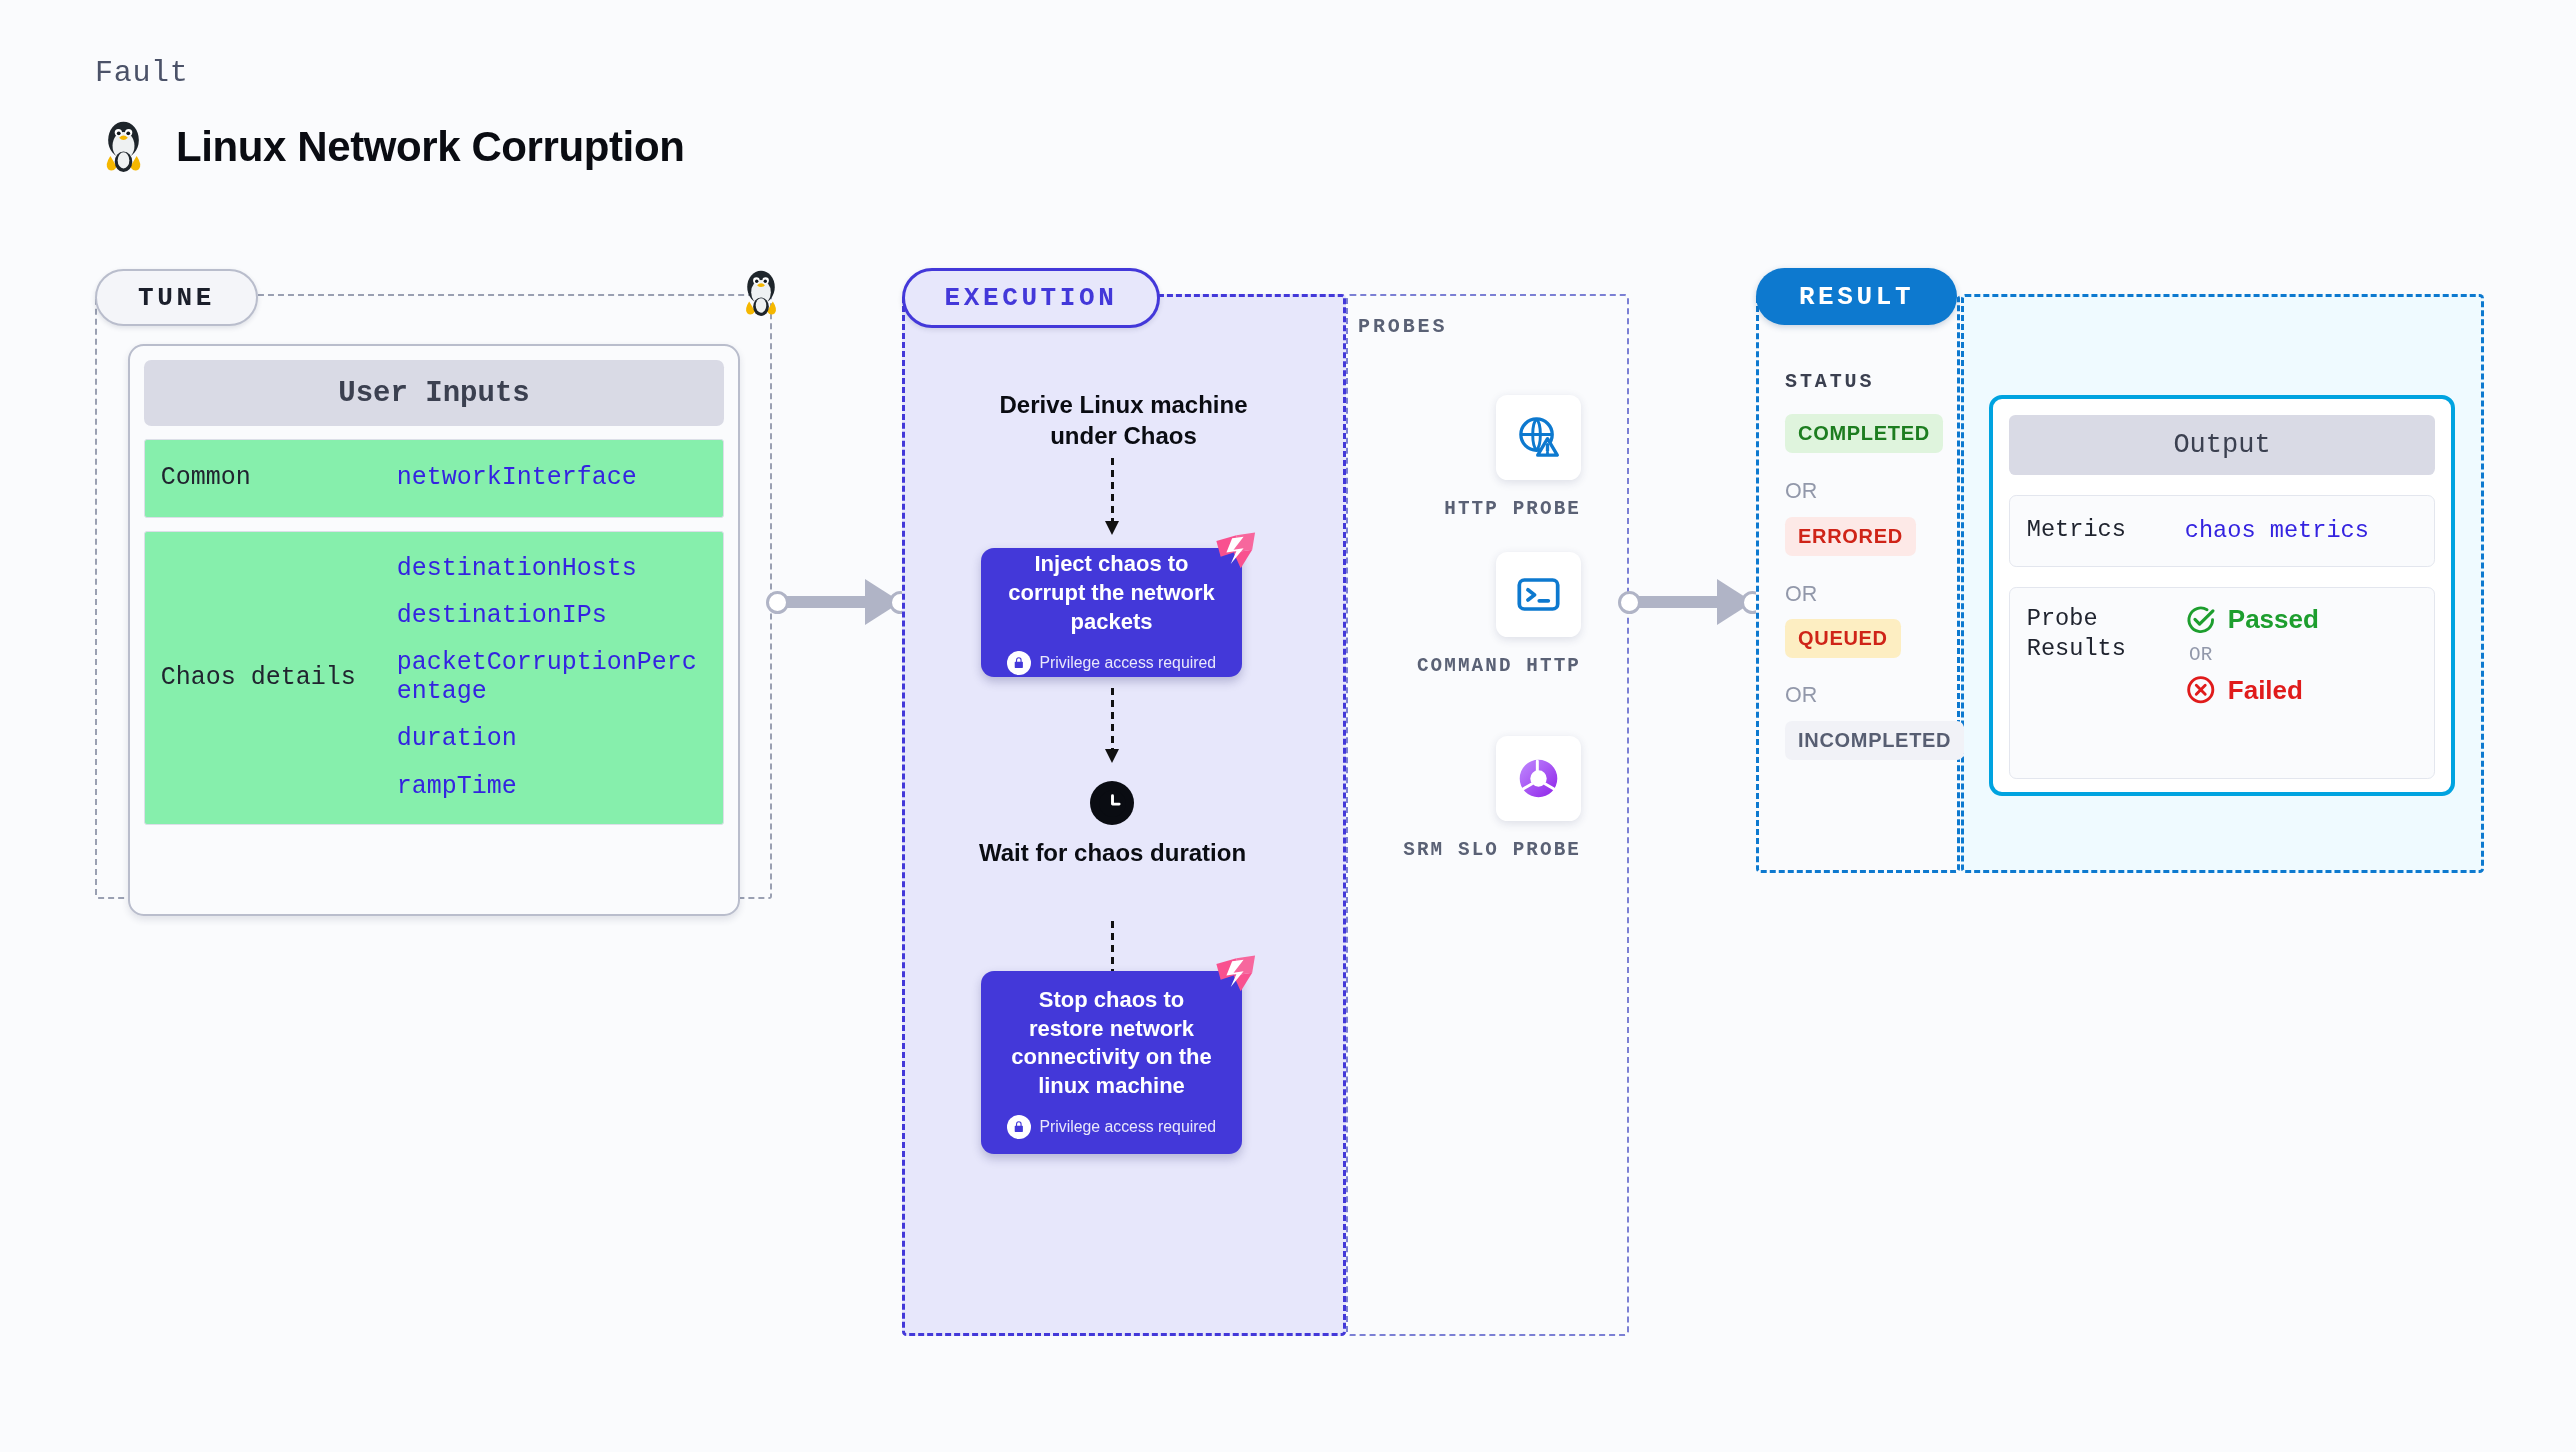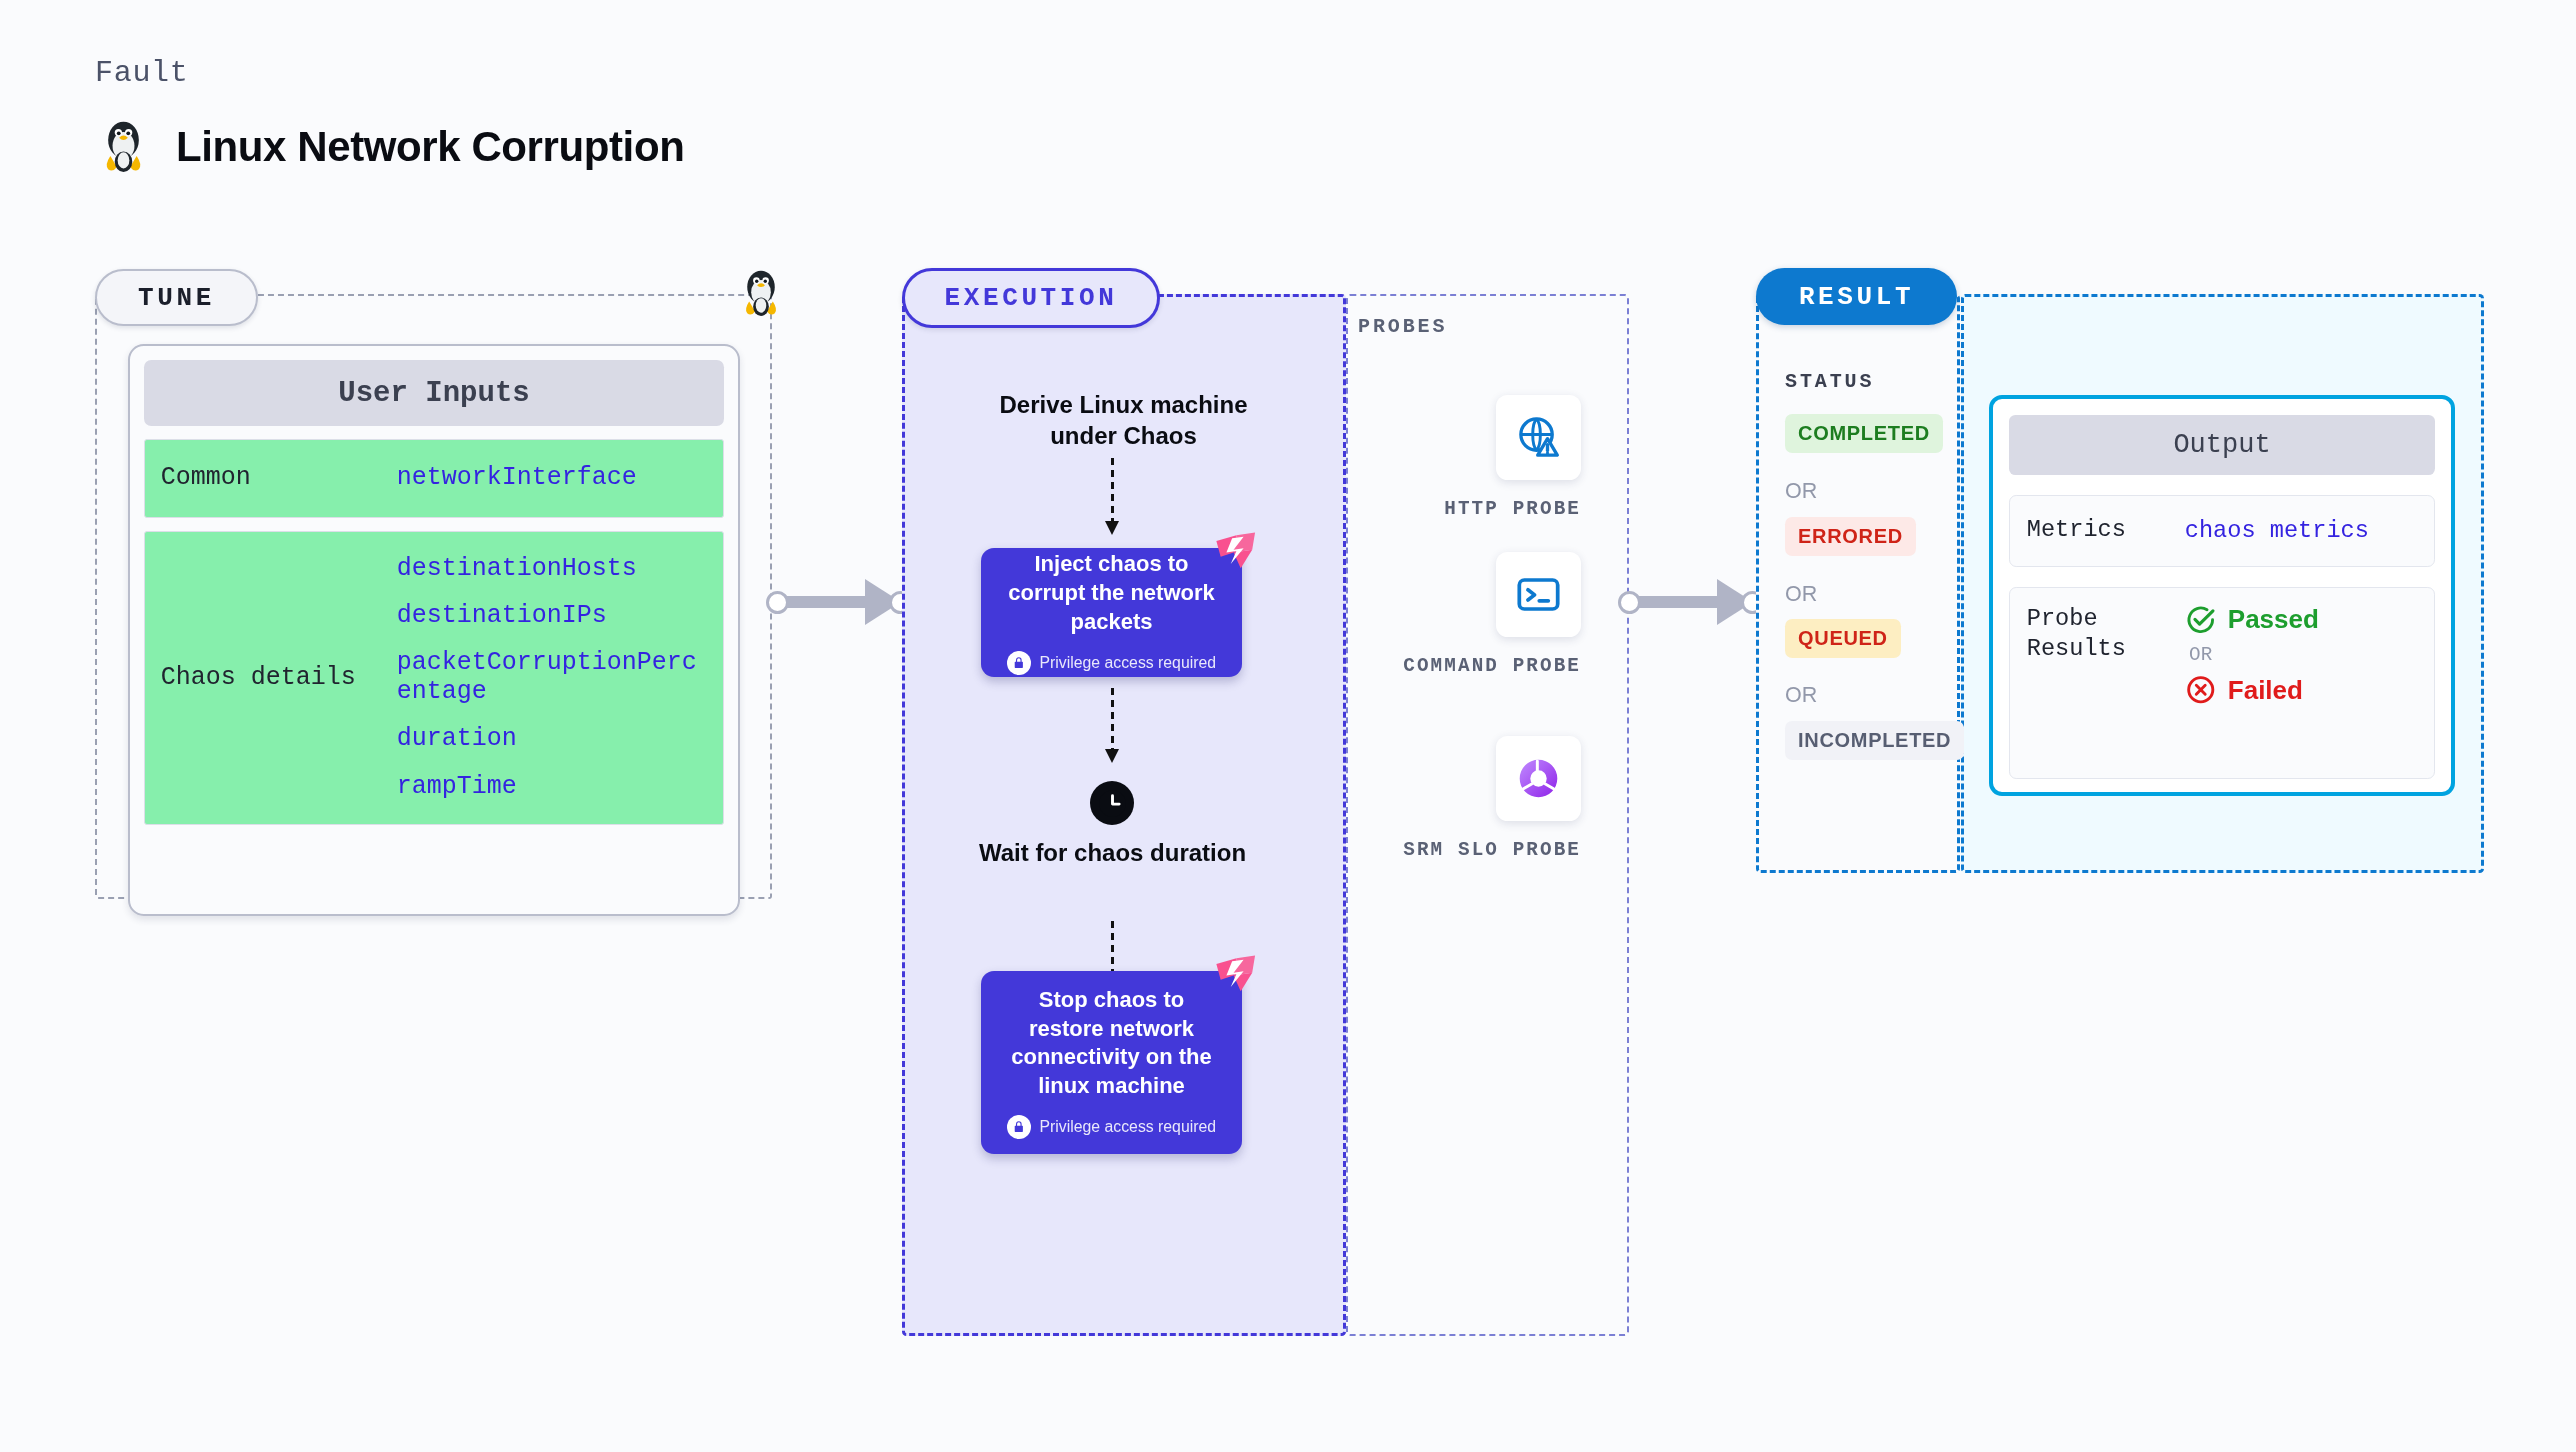--- a/index.html
+++ b/index.html
@@ -359,21 +359,21 @@
   </div>
 
   <div class="probe" style="left:1395px; top:552px;">
     <div class="probe-tile">
       <svg viewBox="0 0 24 24">
         <rect x="2.2" y="4.6" width="19.6" height="14.8" rx="2.6" fill="none" stroke="#0d79cf" stroke-width="1.9"></rect>
         <path d="M6.6 9.6l3.4 2.6-3.4 2.6" fill="none" stroke="#0d79cf" stroke-width="1.9" stroke-linecap="round" stroke-linejoin="round"></path>
         <path d="M12.4 15.2h4.6" stroke="#0d79cf" stroke-width="1.9" stroke-linecap="round"></path>
       </svg>
     </div>
-    <div class="probe-label">COMMAND PROBE</div>
+    <div class="probe-label">COMMAND HTTP</div>
   </div>
 
   <div class="probe" style="left:1395px; top:736px;">
     <div class="probe-tile">
       <svg viewBox="0 0 24 24">
         <defs>
             <linearGradient id="slog" x1="0" y1="0" x2="1" y2="1">
           <stop offset="0" stop-color="#c08bff"></stop>
               <stop offset="1" stop-color="#8f22e8"></stop>
         </linearGradient>

